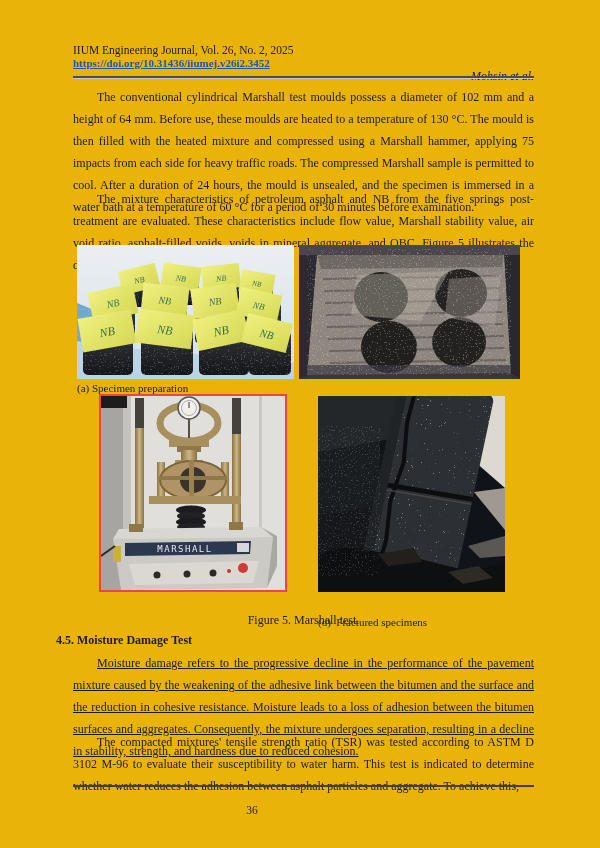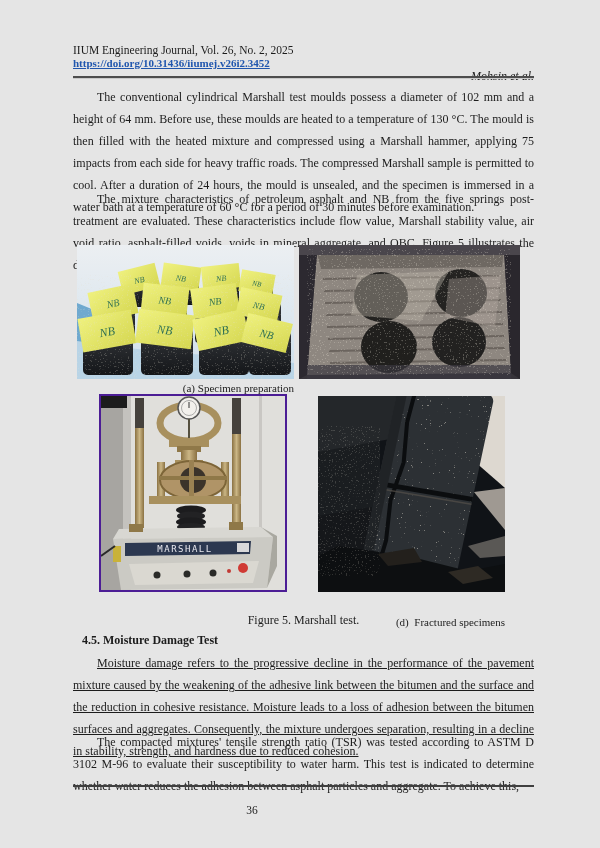--- a/index.html
+++ b/index.html
@@ -1,42 +1,42 @@
 <!DOCTYPE html>
 <html><head>
 <meta charset="utf-8">
 <style>
   html,body{margin:0;padding:0;background:#ffffff;}
   .page{
-    position:relative;width:600px;height:848px;background:#e5e5e5;
+    position:relative;width:600px;height:848px;background:#eab308;
     font-family:"Liberation Serif", serif;color:#1c1c1c;overflow:hidden;
   }
   .abs{position:absolute;}
   .journal-line{top:44px;left:73px;font-size:11.5px;}
   .authors-line{top:44px;right:66px;font-size:12px;font-style:italic;margin-top:25px;}
   .doi-line{top:57px;left:73px;font-size:11px;font-weight:bold;}
   .doi-line a{color:#2056ae;text-decoration:underline;cursor:pointer;}
   .header-rule{top:76px;left:73px;width:461px;height:2px;background:#4d4d4d;border-bottom:1px solid #c9c9c9;}
   .body-par{left:73px;width:461px;font-size:12px;line-height:22px;text-align:justify;text-indent:24px;margin:0;}
   .p1{top:86px;}
   .p2{top:188px;}
   .figure-block{top:243px;left:73px;width:461px;height:386px;}
   .photo{position:absolute;overflow:hidden;}
   .photo svg{display:block;}
   .photo-a{left:4px;top:2px;width:217px;height:134px;}
   .photo-b{left:226px;top:2px;width:221px;height:134px;}
-  .photo-c{left:26px;top:151px;width:188px;height:198px;border:2px solid #4c1d95;box-sizing:border-box;}
+  .photo-c{left:26px;top:151px;width:188px;height:198px;border:2px solid #ef4444;box-sizing:border-box;}
   .photo-d{left:245px;top:153px;width:187px;height:196px;}
-  .subcap{position:absolute;font-size:11px;text-align:right;white-space:pre-wrap;}
+  .subcap{position:absolute;font-size:11px;text-align:left;white-space:pre-wrap;}
   .cap-a{top:139px;left:4px;width:217px;}
   .cap-b{top:139px;left:226px;width:221px;}
   .cap-c{top:353px;left:26px;width:188px;}
   .cap-d{top:353px;left:245px;width:187px;margin-top:20px;}
   .fig-title{top:370px;left:0;width:461px;text-align:center;font-size:12px;}
-  .section-heading{top:633px;left:82px;font-size:12px;font-weight:bold;}
+  .section-heading{top:633px;left:56px;font-size:12px;font-weight:bold;}
   .p3{top:652px;text-decoration:underline;}
   .p4{top:731px;}
   .footer-rule{top:785px;left:73px;width:461px;height:2px;background:#3f3f3f;}
   .page-number{top:804px;left:0;width:504px;text-align:center;font-size:11.5px;}
 </style>
 </head>
 <body>
 
 <div class="page">
 

